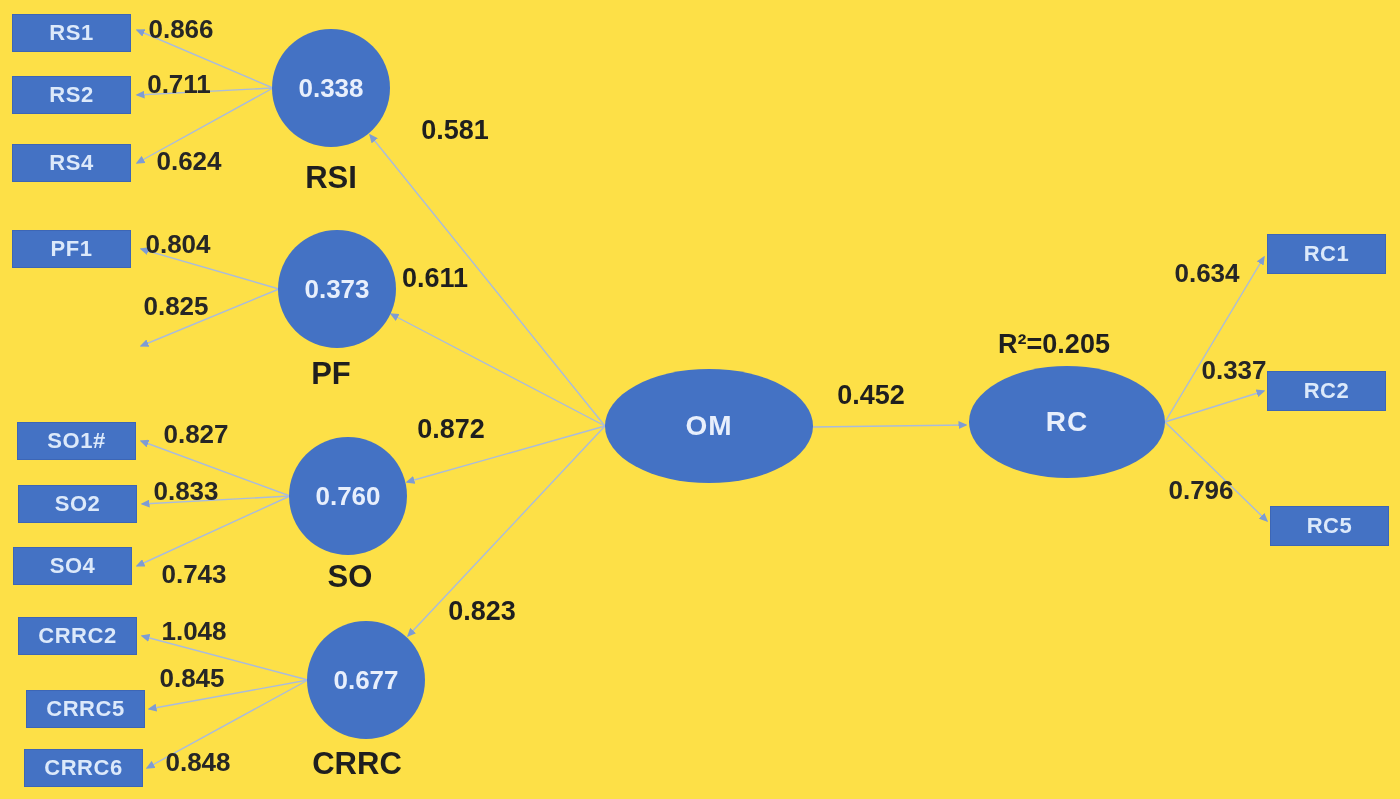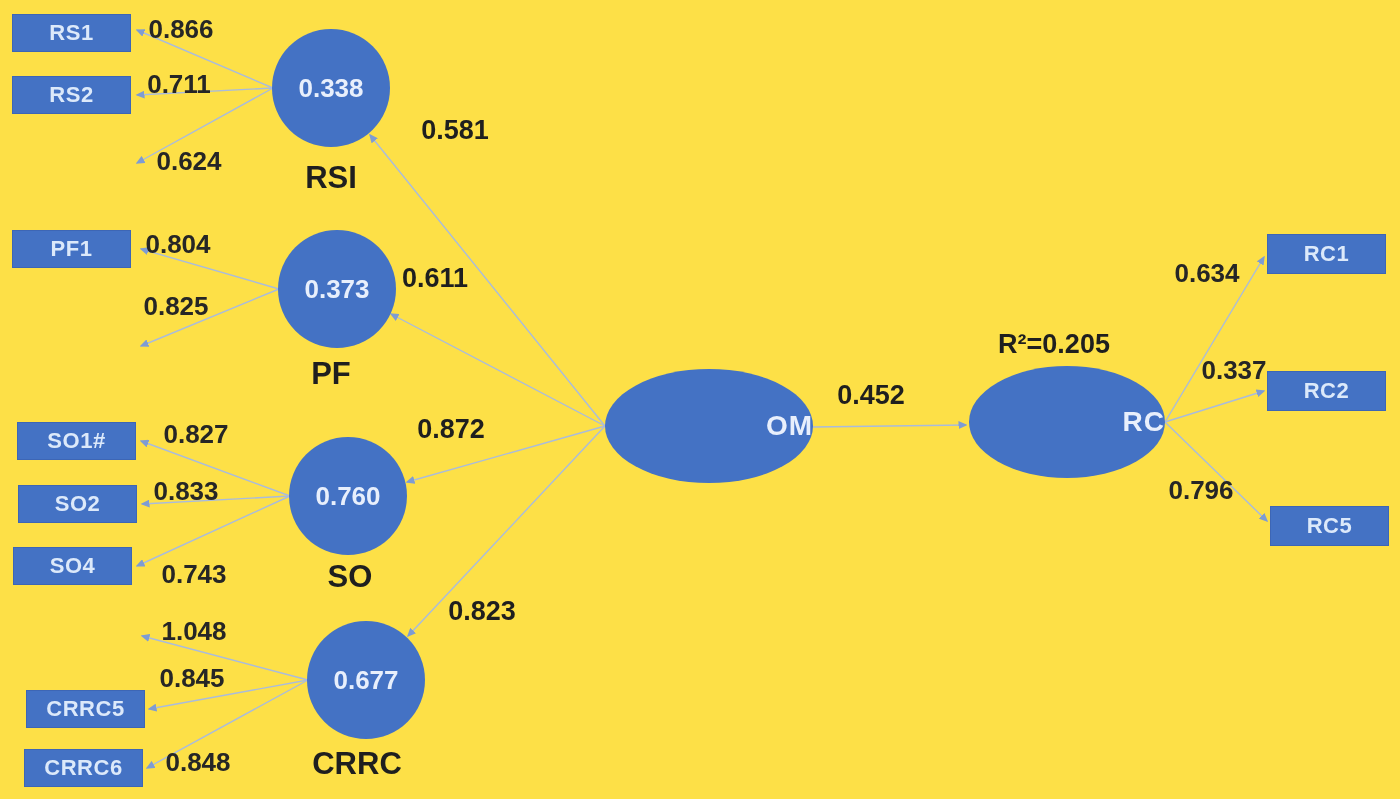--- a/index.html
+++ b/index.html
@@ -17,21 +17,21 @@
   }
   .rbox{width:119px;height:40px;}
   .circle{
     position:absolute;width:118px;height:118px;border-radius:50%;
     background:#4472c4;color:#e8effc;font-weight:bold;font-size:26px;
     display:flex;align-items:center;justify-content:center;
   }
   .ellipse{
     position:absolute;border-radius:50%;
     background:#4472c4;color:#e8effc;font-weight:bold;font-size:28px;
-    display:flex;align-items:center;justify-content:flex-end;
+    display:flex;align-items:center;justify-content:center;
     letter-spacing:1px;
   }
   .cname{
     position:absolute;transform:translateX(-50%);
     color:#1f1f1f;font-weight:bold;font-size:31px;white-space:nowrap;
   }
   .loading{
     position:absolute;transform:translate(-50%,-50%);
     color:#262626;font-weight:bold;font-size:26px;white-space:nowrap;
   }
@@ -69,24 +69,26 @@
       <line x1="605" y1="426" x2="408" y2="636" marker-end="url(#ah)"></line>
       <line x1="813" y1="427" x2="966" y2="425" marker-end="url(#ah)"></line>
       <line x1="1165" y1="422" x2="1264" y2="257" marker-end="url(#ah)"></line>
       <line x1="1165" y1="422" x2="1264" y2="391" marker-end="url(#ah)"></line>
       <line x1="1165" y1="422" x2="1267" y2="521" marker-end="url(#ah)"></line>
     </g>
   </svg>
 
   <div class="box" style="left:12px;top:14px">RS1</div>
   <div class="box" style="left:12px;top:76px">RS2</div>
+  <div class="box" style="left:12px;top:144px">RS4</div>
   <div class="box" style="left:12px;top:230px">PF1</div>
   <div class="box" style="left:17px;top:422px">SO1#</div>
   <div class="box" style="left:18px;top:485px">SO2</div>
   <div class="box" style="left:13px;top:547px">SO4</div>
+  <div class="box" style="left:18px;top:617px">CRRC2</div>
   <div class="box" style="left:26px;top:690px">CRRC5</div>
   <div class="box" style="left:24px;top:749px">CRRC6</div>
 
   <div class="box rbox" style="left:1267px;top:234px">RC1</div>
   <div class="box rbox" style="left:1267px;top:371px">RC2</div>
   <div class="box rbox" style="left:1270px;top:506px">RC5</div>
 
   <div class="circle" style="left:272px;top:29px">
       <span>0.338</span>
     </div>

